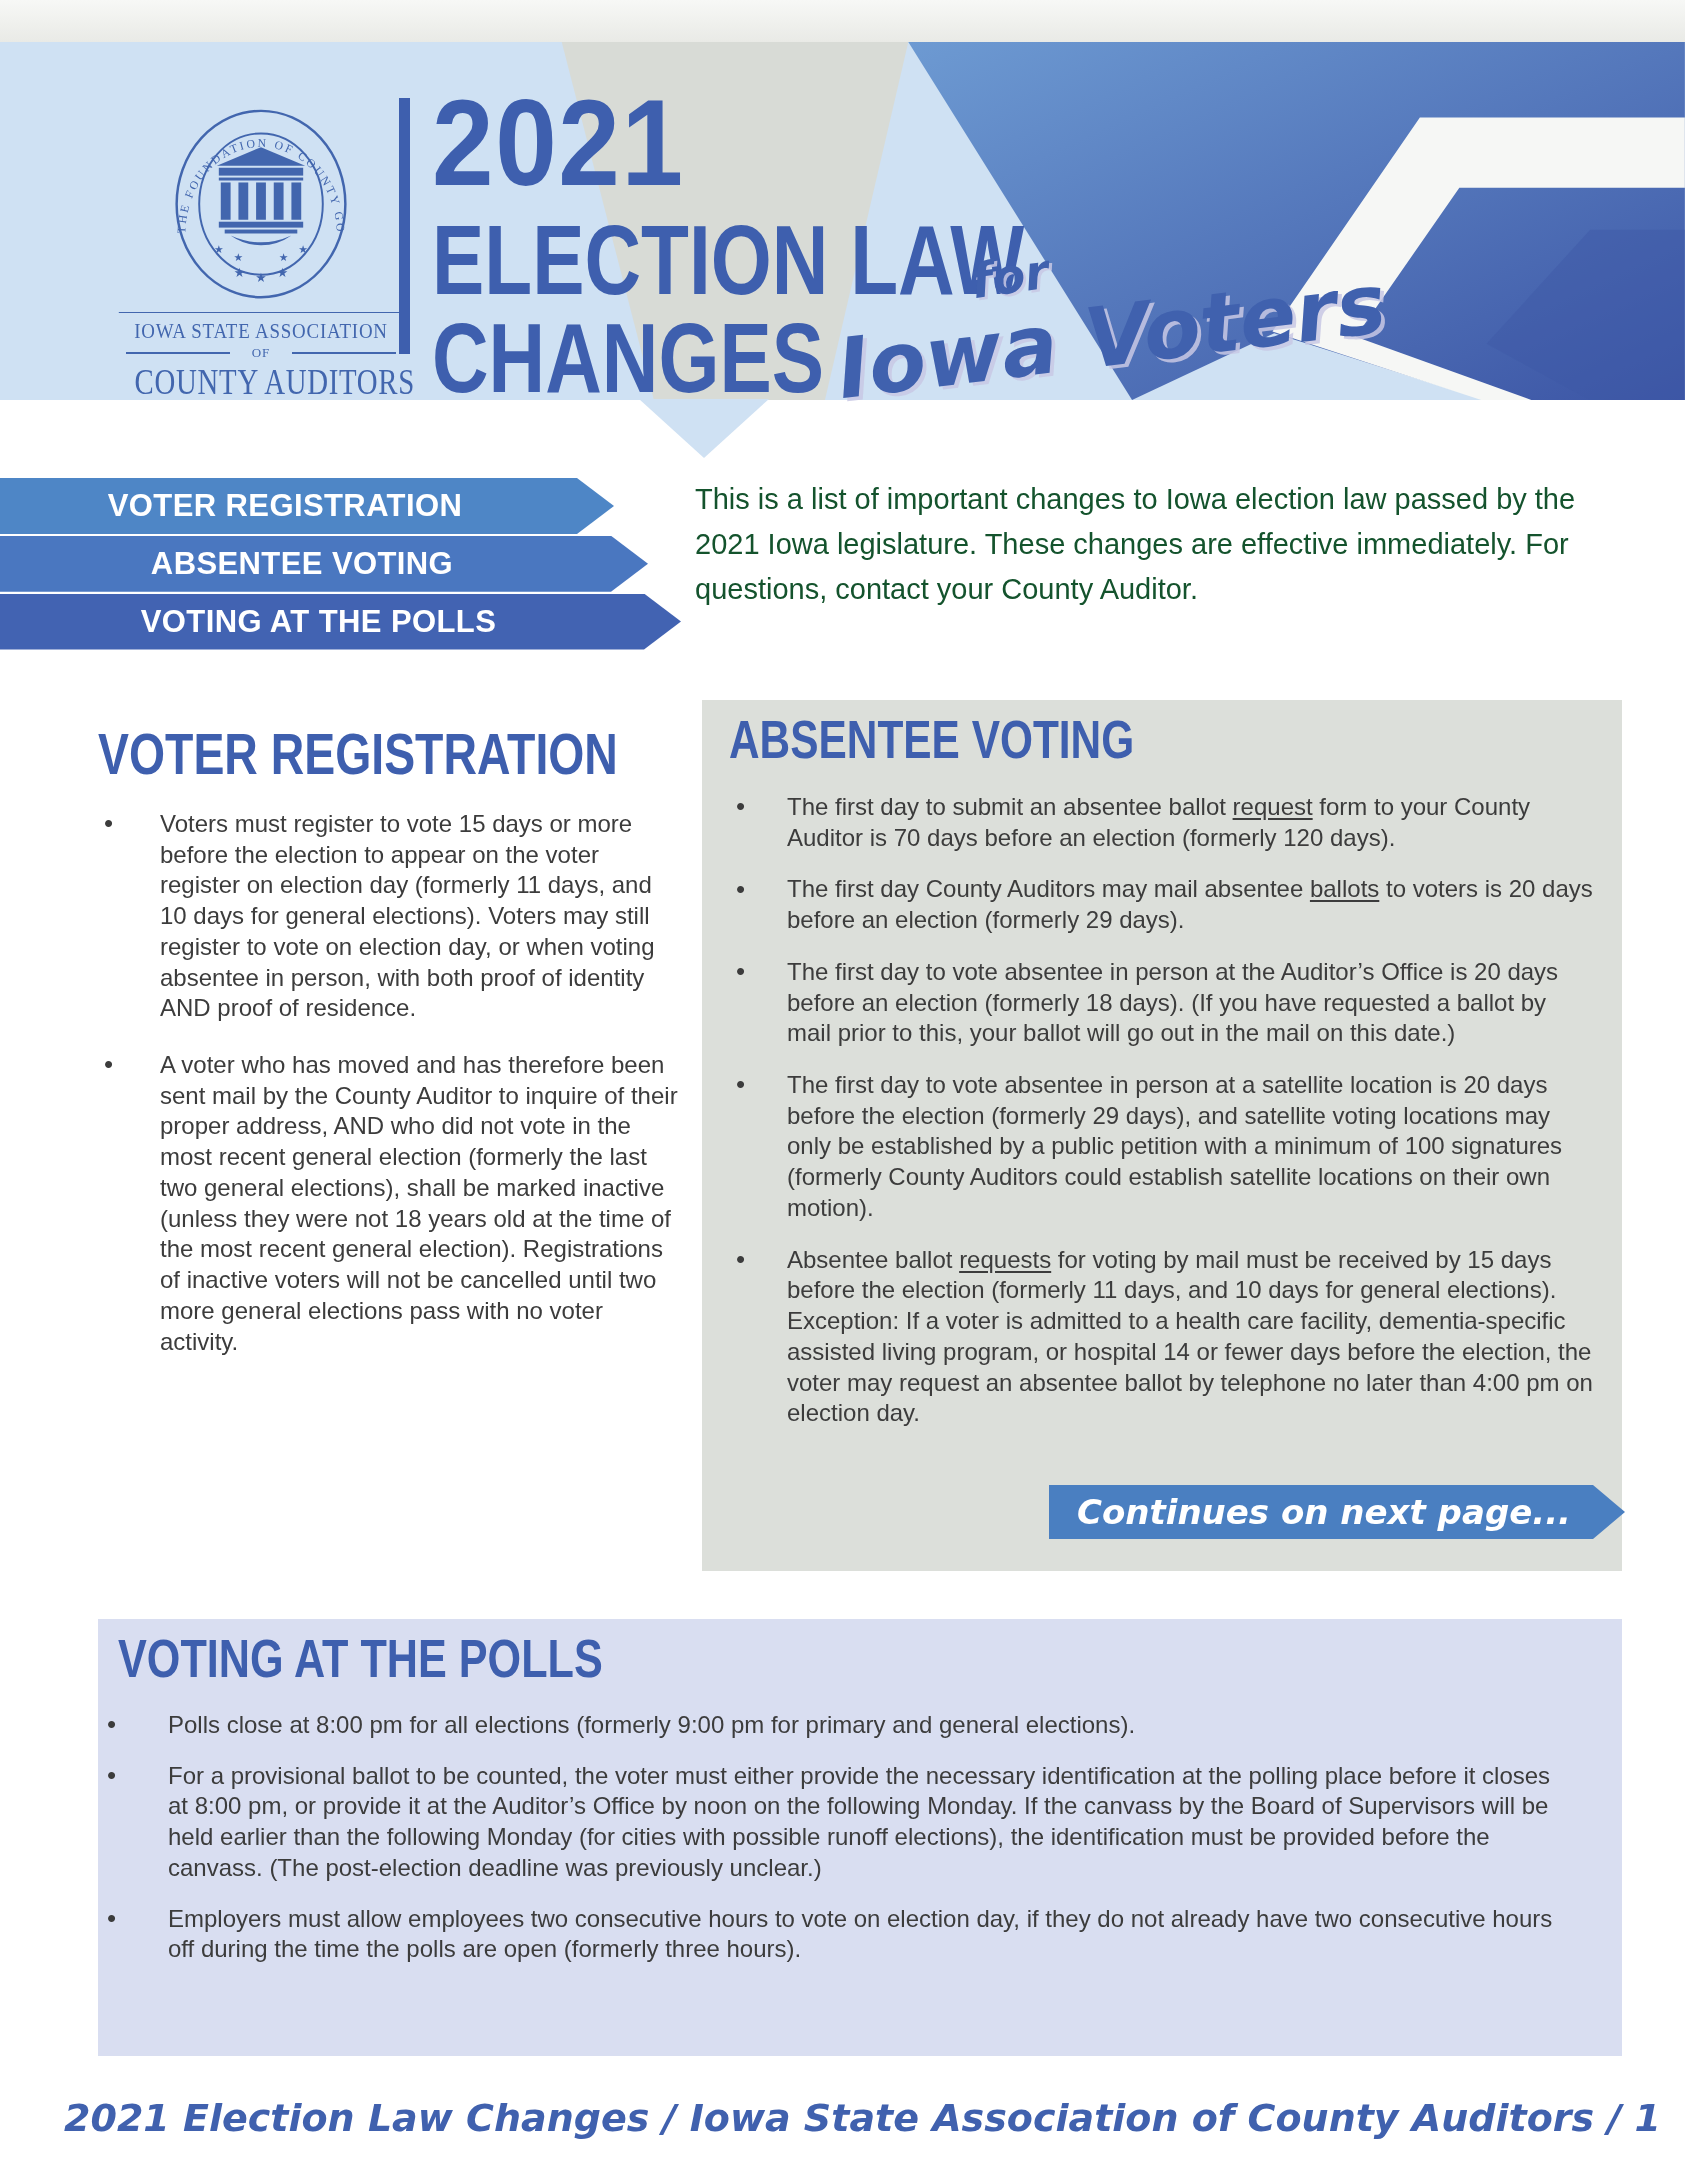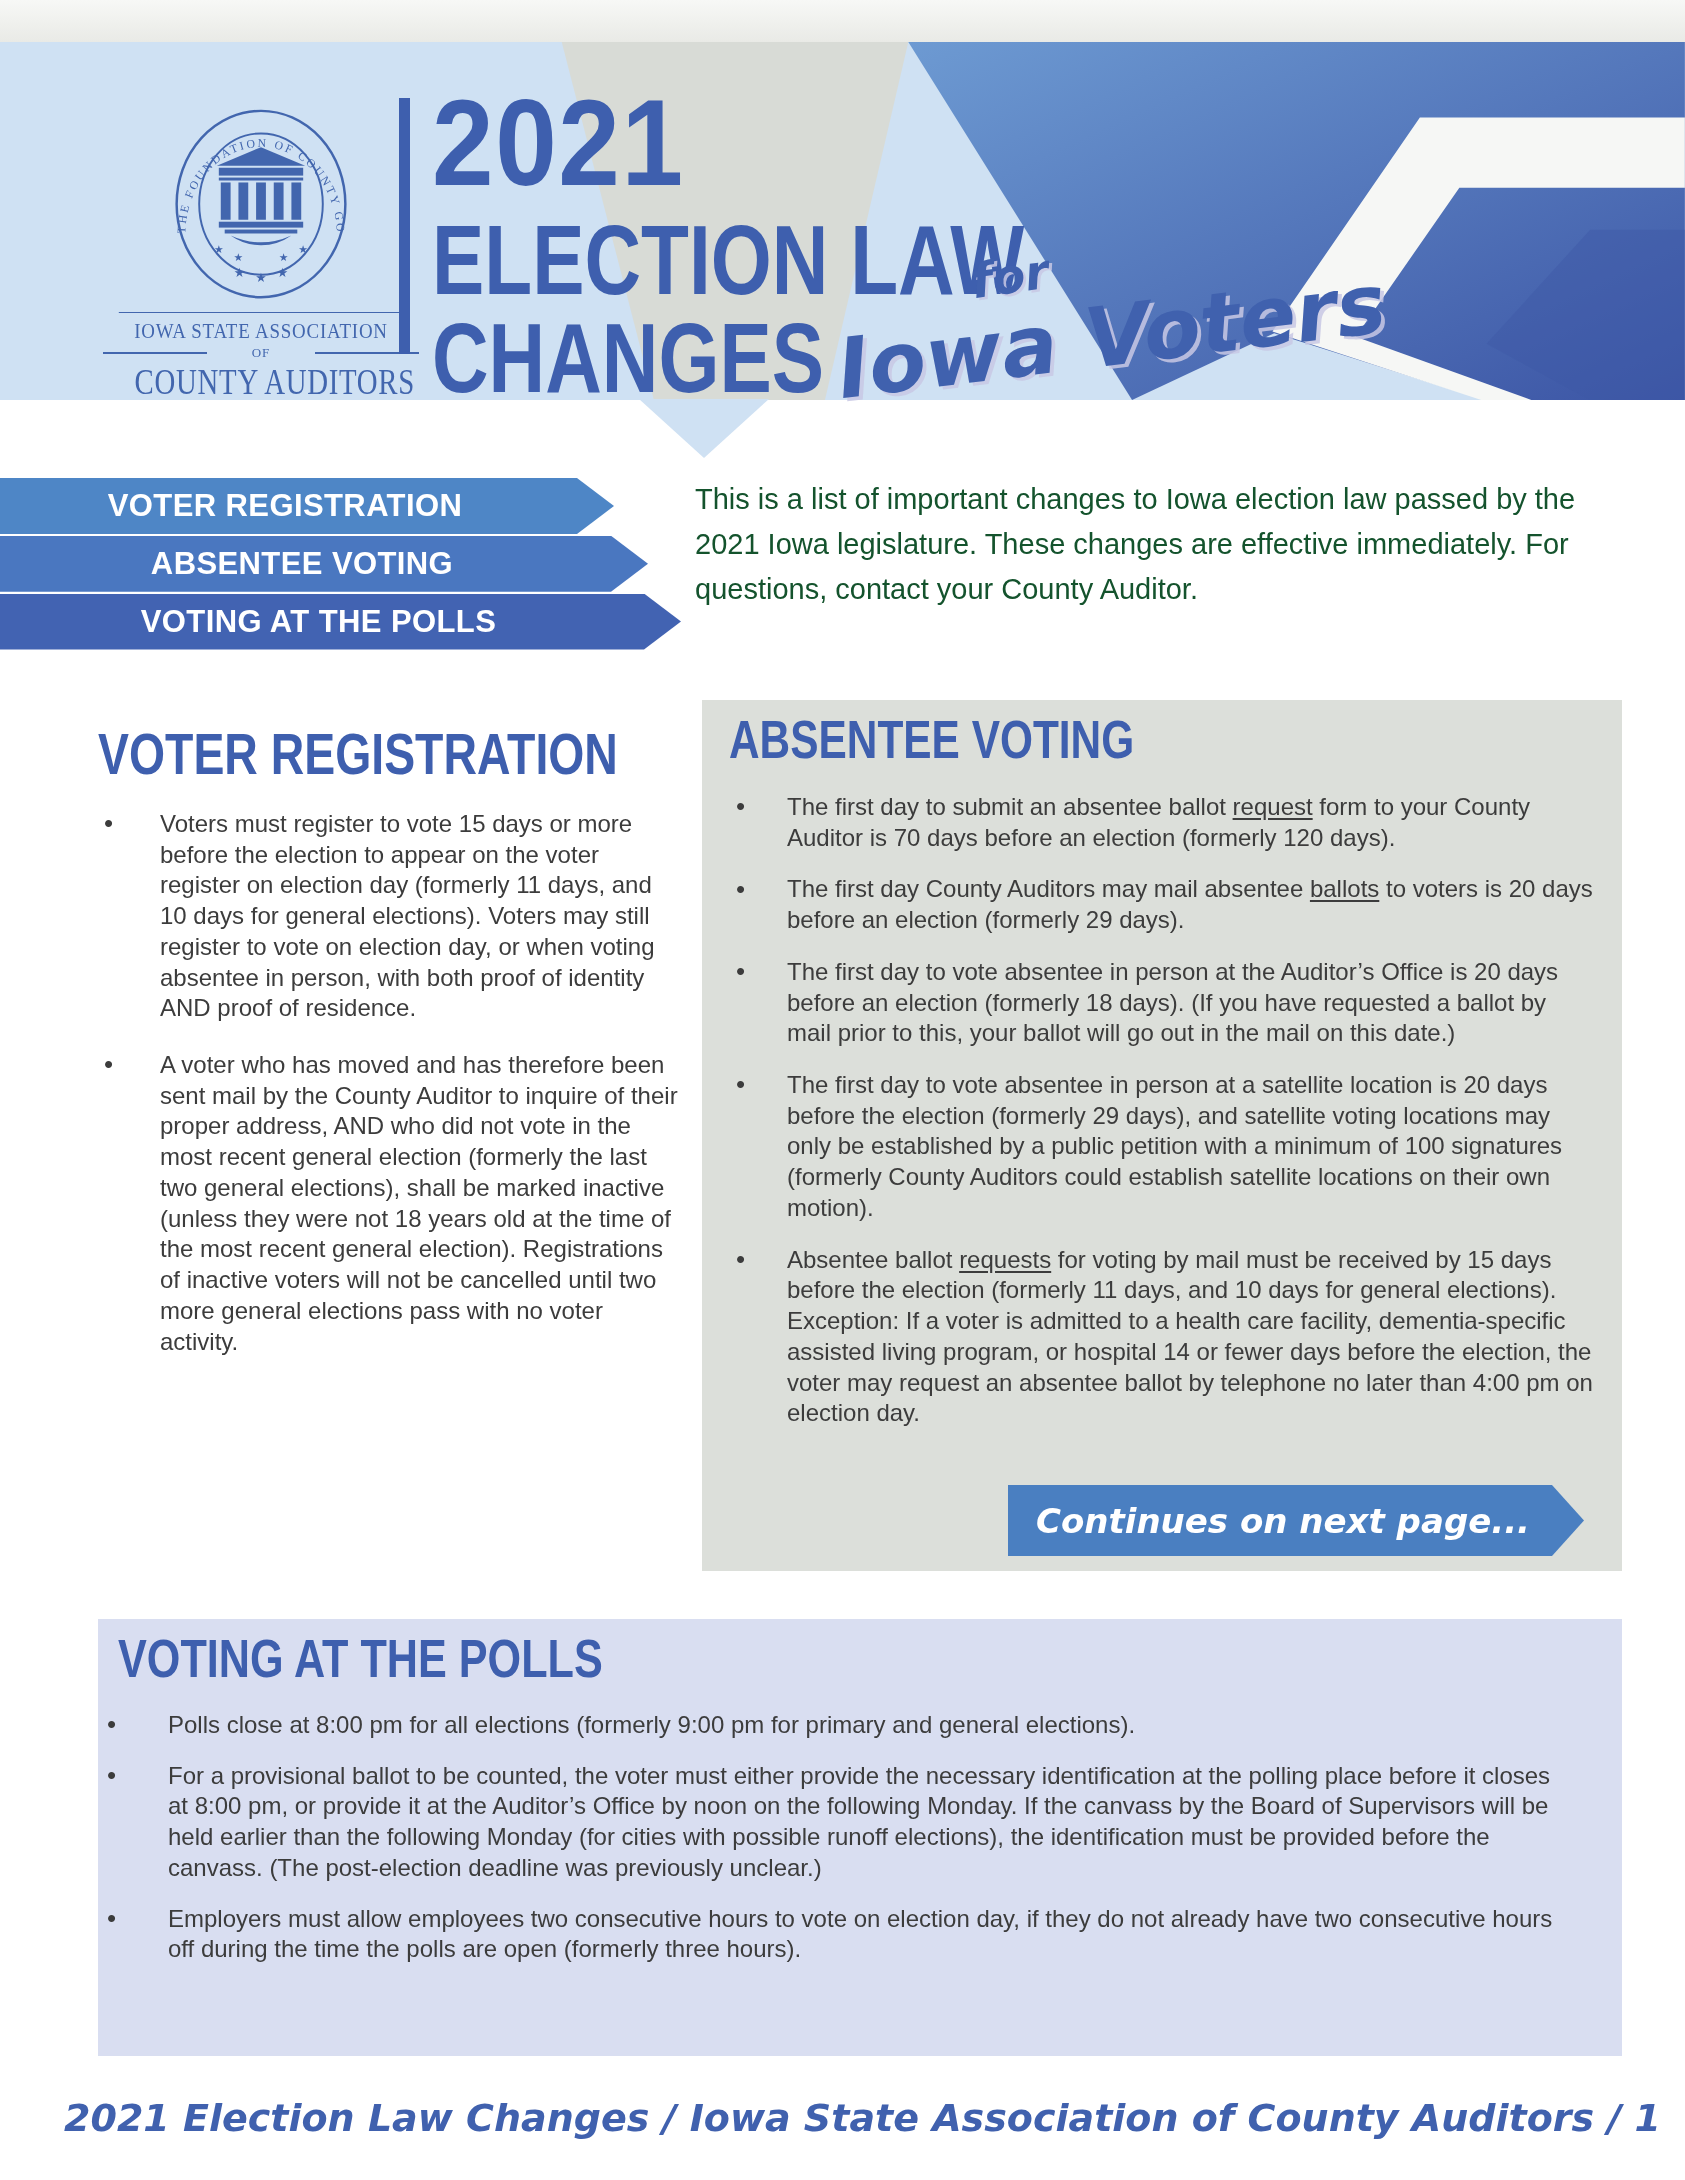--- a/index.html
+++ b/index.html
@@ -13,21 +13,21 @@
   .band{position:absolute;left:0;top:42px;width:1685px;height:358px;background:#cfe1f3;}
   .band svg{position:absolute;left:0;top:0;}
   .band-tail{position:absolute;left:639px;top:399px;width:130px;height:59px;background:#cfe1f3;
     clip-path:polygon(0 0,100% 0,50% 100%);}
   
   .logo{position:absolute;left:103px;top:104px;width:316px;text-align:center;color:#4266ae;}
   .seal{width:206px;height:206px;margin:0 auto;display:block;}
   .org1{font-family:"Liberation Serif",serif;font-size:21px;letter-spacing:0.9px;
     border-top:1.8px solid #4266ae;padding-top:6.1px;margin-top:1.8px;
     transform:scaleX(.9);transform-origin:center top;white-space:nowrap;}
-  .of-row{display:flex;align-items:center;justify-content:space-between;gap:22px;margin:0.9px 0 0 0;}
+  .of-row{display:flex;align-items:center;justify-content:center;gap:22px;margin:0.9px 0 0 0;}
   .of-row .rule{height:1.8px;background:#4266ae;width:104px;}
   .of-row .of{font-family:"Liberation Serif",serif;font-size:13px;letter-spacing:0.9px;}
   .org3{font-family:"Liberation Serif",serif;font-size:36px;letter-spacing:0.9px;
     transform:scaleX(.8);transform-origin:center top;white-space:nowrap;margin-top:0px;}
   
   .title-bar{position:absolute;left:399px;top:98px;width:10.5px;height:256px;background:#3e5fae;}
   .t-2021{position:absolute;left:432px;top:81px;font-size:123px;font-weight:bold;color:#3e5fae;
     line-height:1;transform:scaleX(.9);transform-origin:left top;letter-spacing:1.8px;}
   .t-line1{position:absolute;left:432px;top:211px;font-size:98px;font-weight:bold;color:#3e5fae;
     line-height:1;transform:scaleX(.8);transform-origin:left top;white-space:nowrap;}
@@ -59,21 +59,21 @@
   .i{}
   
   .vr-head{position:absolute;left:98px;top:725px;font-size:58px;}
   .vr-list{position:absolute;left:104px;top:809px;width:578px;}
   .vr-list li{padding-left:56px;margin-bottom:26px;}
   
   .av-box{position:absolute;left:702px;top:700px;width:920px;height:871px;background:#dcdfda;}
   .av-head{position:absolute;left:729px;top:713px;font-size:53px;}
   .av-list{position:absolute;left:736px;top:792px;width:858px;}
   .av-list li{padding-left:51px;margin-bottom:21px;}
-  .continues{position:absolute;left:1008px;top:1485px;width:576px;height:71px;background:#4a7fc1;
+  .continues{position:absolute;left:1049px;top:1485px;width:576px;height:54px;background:#4a7fc1;
     clip-path:polygon(0 0,calc(100% - 32px) 0,100% 50%,calc(100% - 32px) 100%,0 100%);
     display:flex;align-items:center;justify-content:center;}
   .continues .clabel{color:#ffffff;font-size:34px;padding-right:26px;text-shadow:none;}
   
   .polls-box{position:absolute;left:98px;top:1619px;width:1524px;height:437px;background:#d9def1;}
   .polls-head{position:absolute;left:118px;top:1631px;font-size:54px;}
   .polls-list{position:absolute;left:107px;top:1710px;width:1448px;}
   .polls-list li{padding-left:61px;margin-bottom:20px;font-size:24px;line-height:1.3;}
   
   .footer{position:absolute;left:0;top:2096px;width:1685px;text-align:center;font-size:38px;padding-left:20px;}

